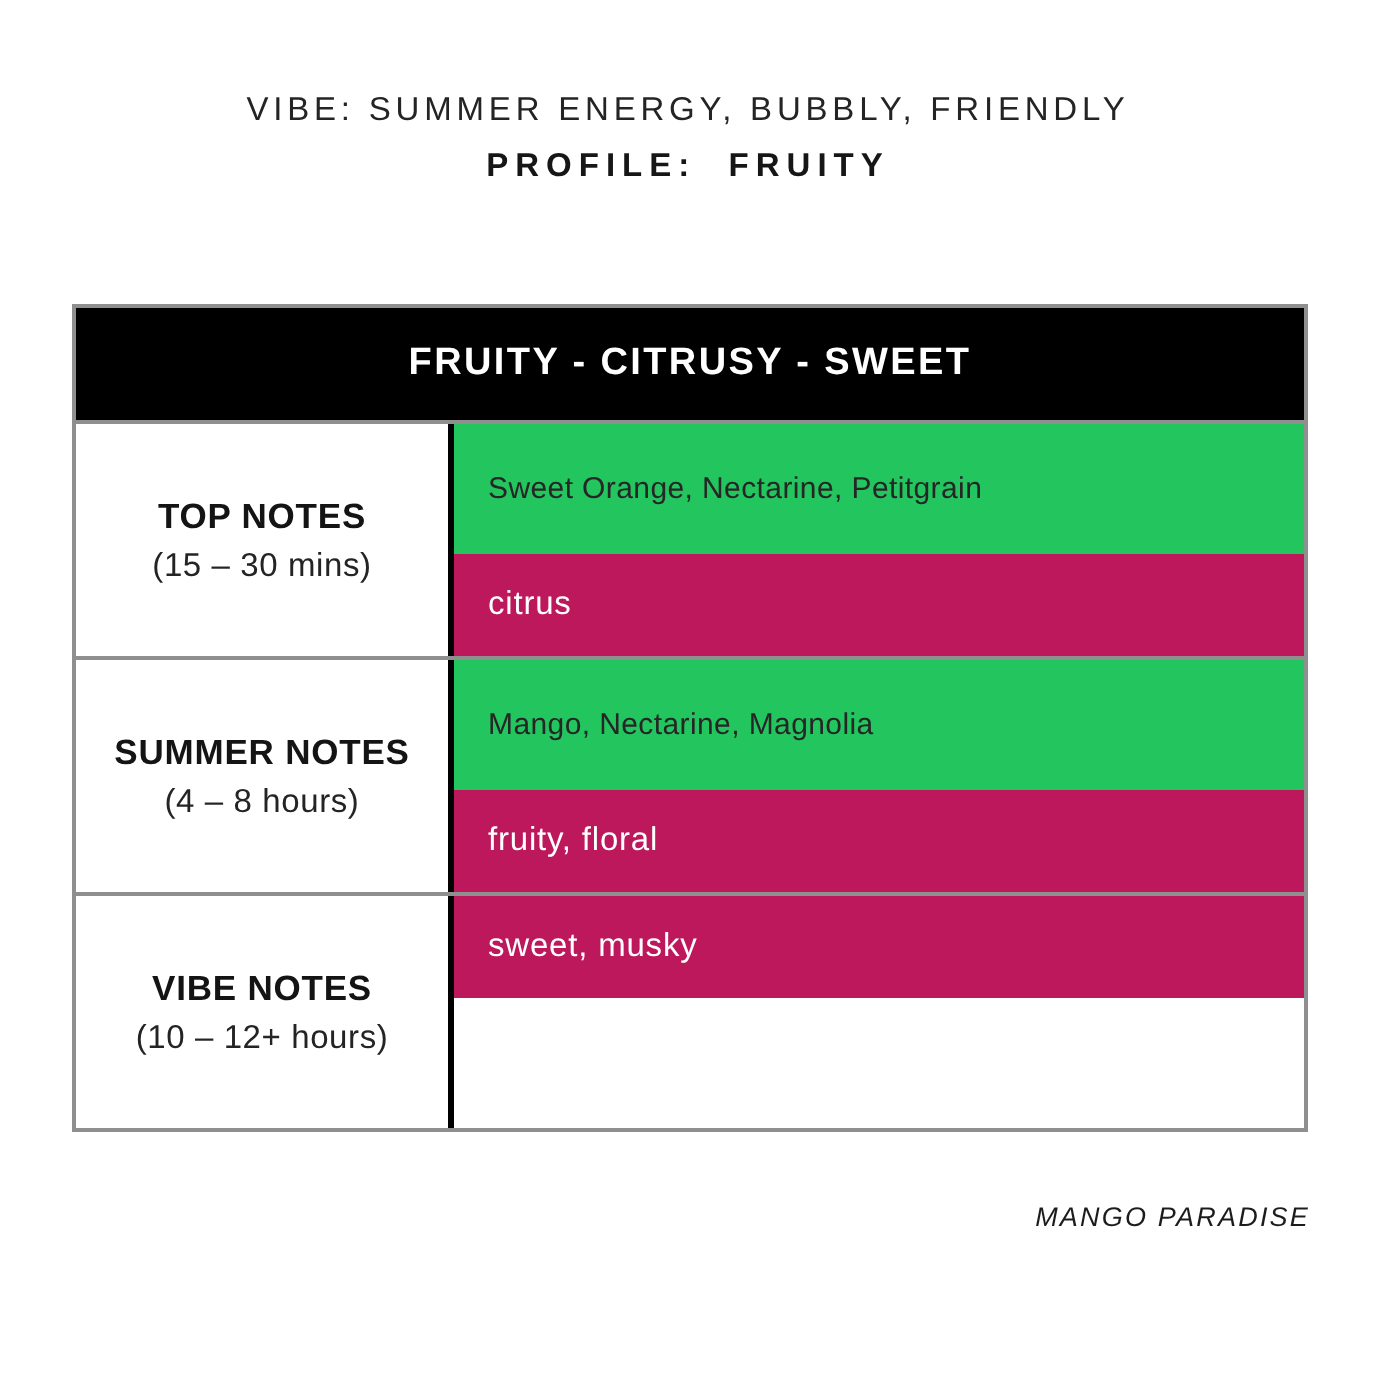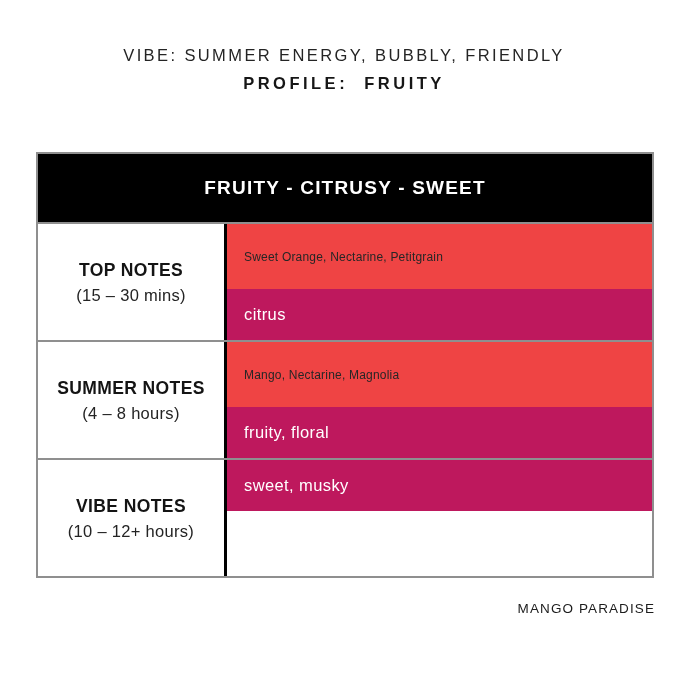--- a/index.html
+++ b/index.html
@@ -44,21 +44,21 @@
   .notes-table {
     position: absolute;
     left: 36px;
     top: 152px;
     width: 618px;
     border: 2px solid #8f8f8f;
     box-sizing: border-box;
     background: #ffffff;
   }
   .banner {
-    height: 68px;
+    height: 56px;
     background: #000000;
     color: #ffffff;
     display: flex;
     align-items: center;
     justify-content: center;
     font-weight: bold;
     font-size: 19px;
     letter-spacing: 1.2px;
     white-space: pre;
   }
@@ -93,42 +93,43 @@
   .right-cell {
     flex: 1;
     display: flex;
     flex-direction: column;
   }
   .notes-list {
     flex: 1;
     display: flex;
     align-items: center;
     padding-left: 17px;
-    font-size: 12px;
+    font-size: 15px;
     color: #262626;
     letter-spacing: 0.2px;
-    background: #ef4444;
+    background: #22c55e;
   }
   .accord-bar {
     height: 51px;
     flex: 0 0 51px;
     background: #be185d;
     color: #ffffff;
     display: flex;
     align-items: center;
     padding-left: 17px;
     font-size: 16.5px;
     letter-spacing: 0.4px;
   }
 
   
   .footer-name {
     position: absolute;
     top: 601px;
     right: 33px;
+    font-style: italic;
     font-size: 13.5px;
     letter-spacing: 1.1px;
     color: #1c1c1c;
   }
 </style>
 </head>
 <body>
 
 <div class="intro">
   <div class="intro-line vibe">VIBE: SUMMER ENERGY, BUBBLY, FRIENDLY</div>

